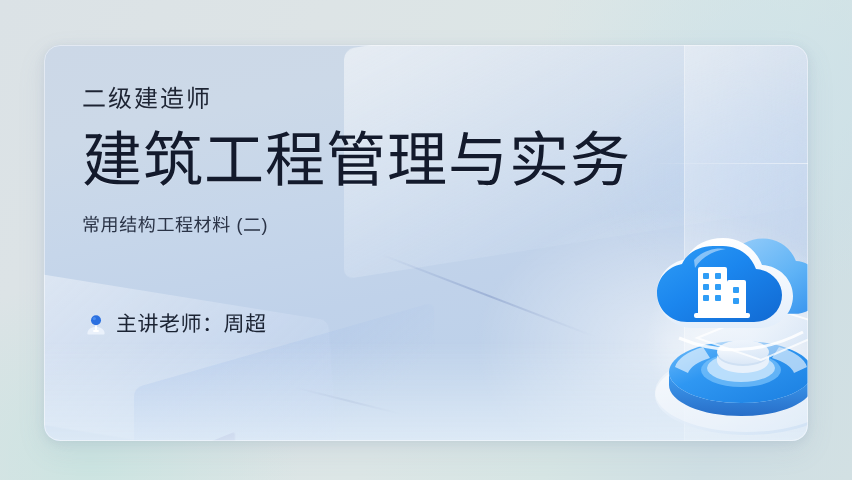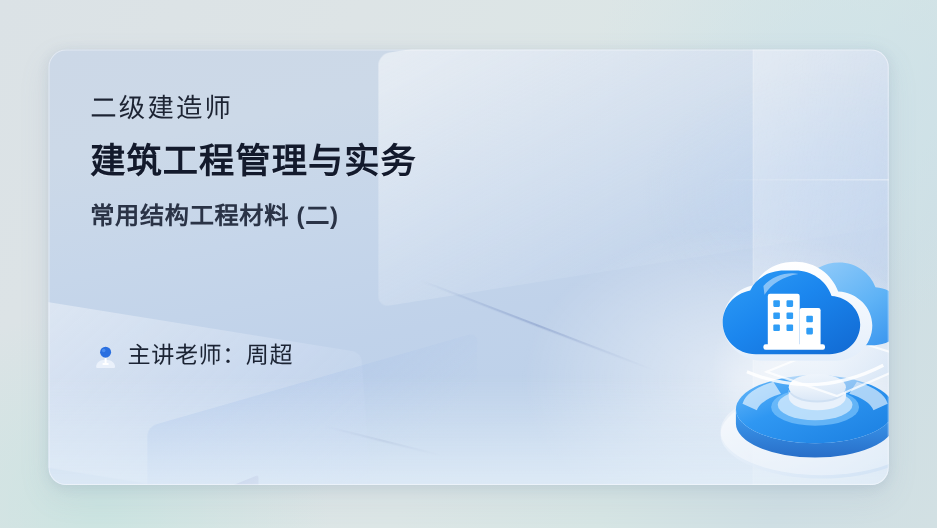--- a/index.html
+++ b/index.html
@@ -176,32 +176,32 @@
   .eyebrow {
     font-size: 24px;
     font-weight: 400;
     letter-spacing: 2px;
     color: #1d2433;
     line-height: 1;
     margin: 0 0 18px 0;
     white-space: nowrap;
   }
   .headline {
-    font-size: 32px;
-    font-weight: 700;
+    font-size: 60px;
+    font-weight: 400;
     letter-spacing: 1px;
     color: #131a2c;
     line-height: 1.08;
     margin: 0 0 22px 0;
     white-space: nowrap;
     text-shadow: 0 1px 0 rgba(255,255,255,.22);
   }
   .subhead {
-    font-size: 22px;
-    font-weight: 700;
+    font-size: 18px;
+    font-weight: 400;
     letter-spacing: .6px;
     color: #2a3346;
     line-height: 1;
     margin: 0;
     white-space: nowrap;
   }
 
   
   .teacher {
     position: absolute;

